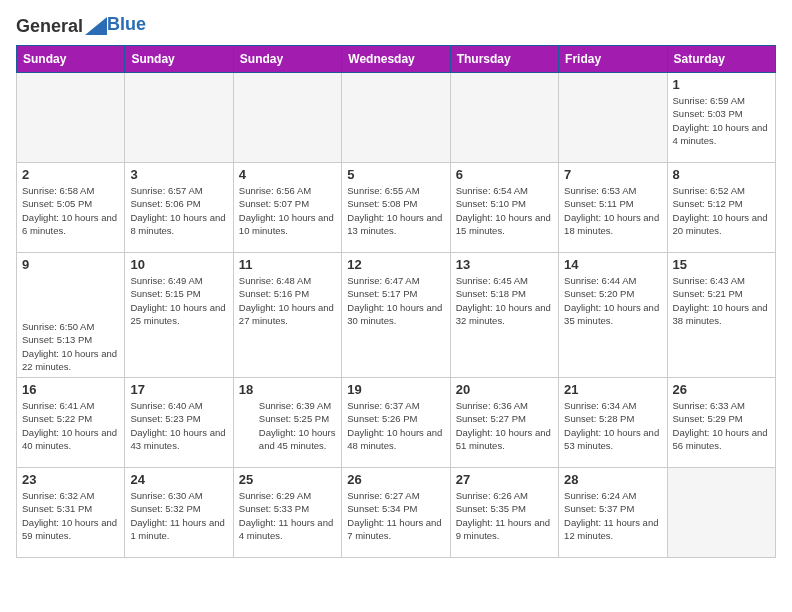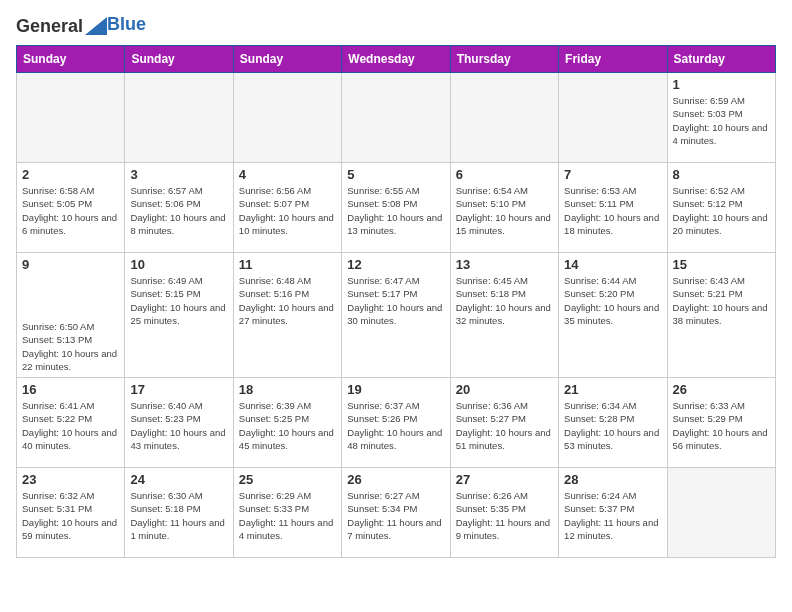--- a/index.html
+++ b/index.html
@@ -218,21 +218,21 @@
 Daylight: 10 hours and 40 minutes.</div>
         </td>
         <td>
           <div class="day-num">17</div>
           <div class="day-info" style="white-space: pre-line;">Sunrise: 6:40 AM
 Sunset: 5:23 PM
 Daylight: 10 hours and 43 minutes.</div>
         </td>
         <td>
           <div class="day-num">18</div>
-          <div class="day-info" style="white-space: pre-line;">Sunrise: 6:39 AM
+          <div class="day-info" style="white-space: pre-line; margin-left: 20px;">Sunrise: 6:39 AM
 Sunset: 5:25 PM
 Daylight: 10 hours and 45 minutes.</div>
         </td>
         <td>
           <div class="day-num">19</div>
           <div class="day-info" style="white-space: pre-line;">Sunrise: 6:37 AM
 Sunset: 5:26 PM
 Daylight: 10 hours and 48 minutes.</div>
         </td>
         <td>
@@ -257,21 +257,21 @@
       <tr class="week-row">
         <td>
           <div class="day-num">23</div>
           <div class="day-info" style="white-space: pre-line;">Sunrise: 6:32 AM
 Sunset: 5:31 PM
 Daylight: 10 hours and 59 minutes.</div>
         </td>
         <td>
           <div class="day-num">24</div>
           <div class="day-info" style="white-space: pre-line;">Sunrise: 6:30 AM
-Sunset: 5:18 PM
+Sunset: 5:32 PM
 Daylight: 11 hours and 1 minute.</div>
         </td>
         <td>
           <div class="day-num">25</div>
           <div class="day-info" style="white-space: pre-line;">Sunrise: 6:29 AM
 Sunset: 5:33 PM
 Daylight: 11 hours and 4 minutes.</div>
         </td>
         <td>
           <div class="day-num">26</div>

